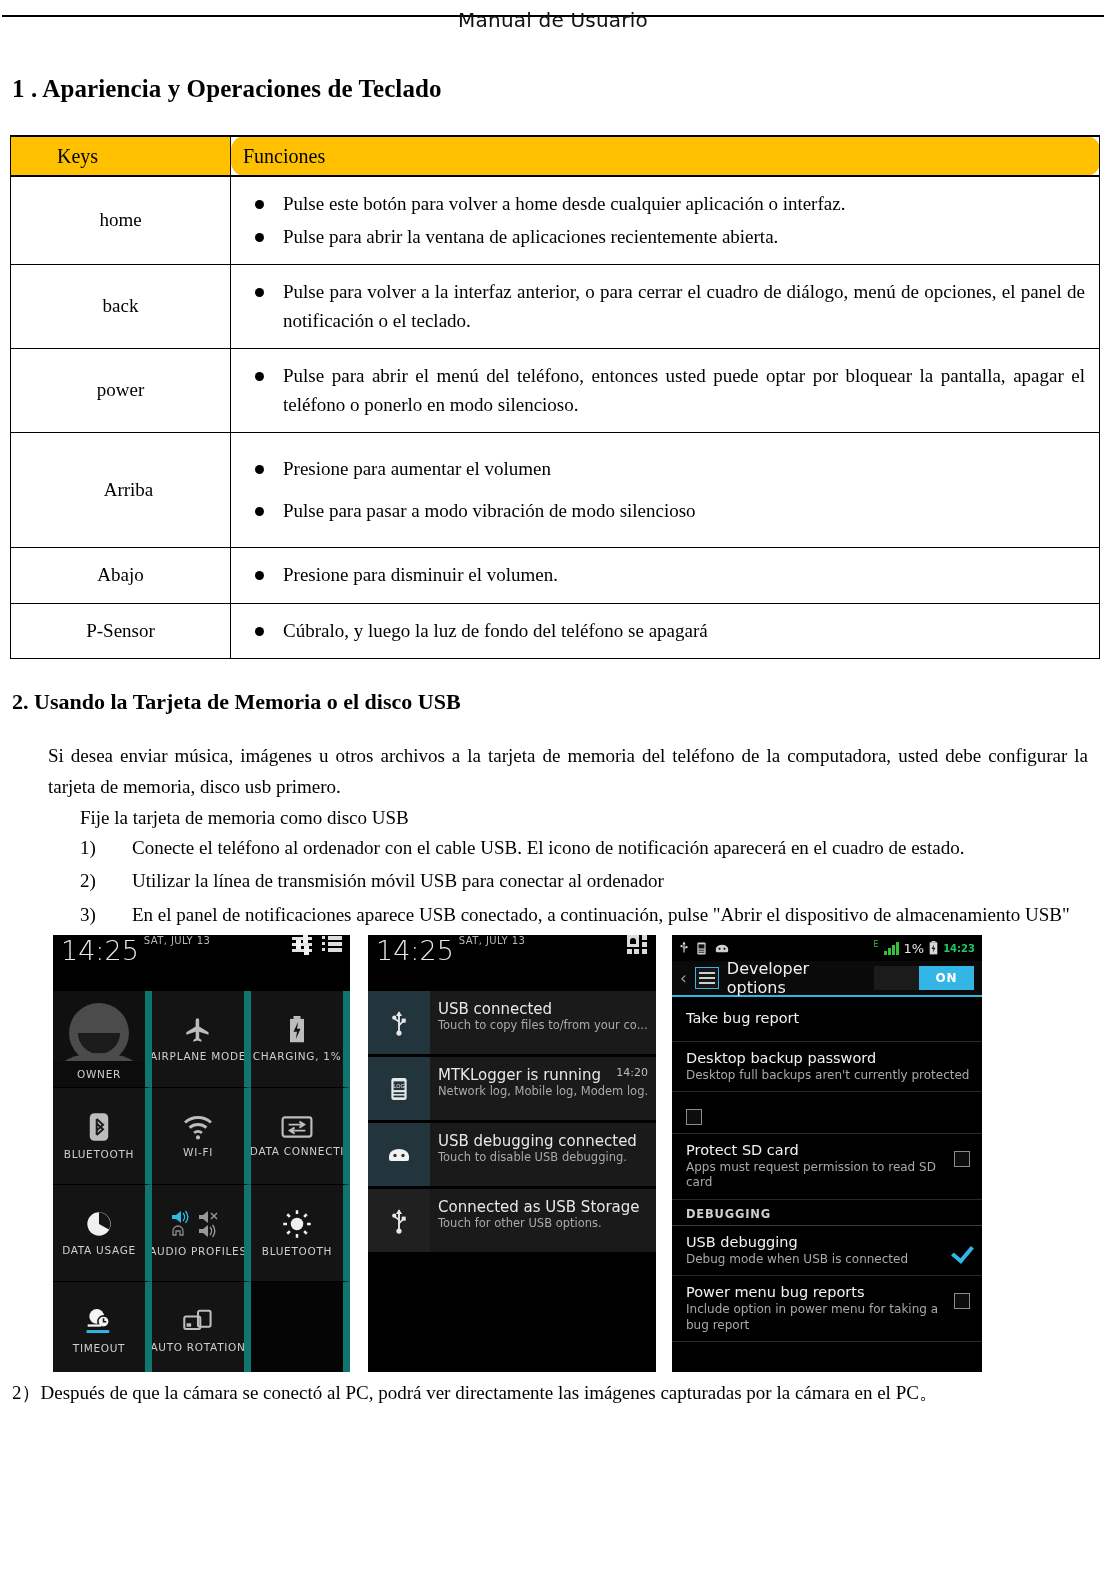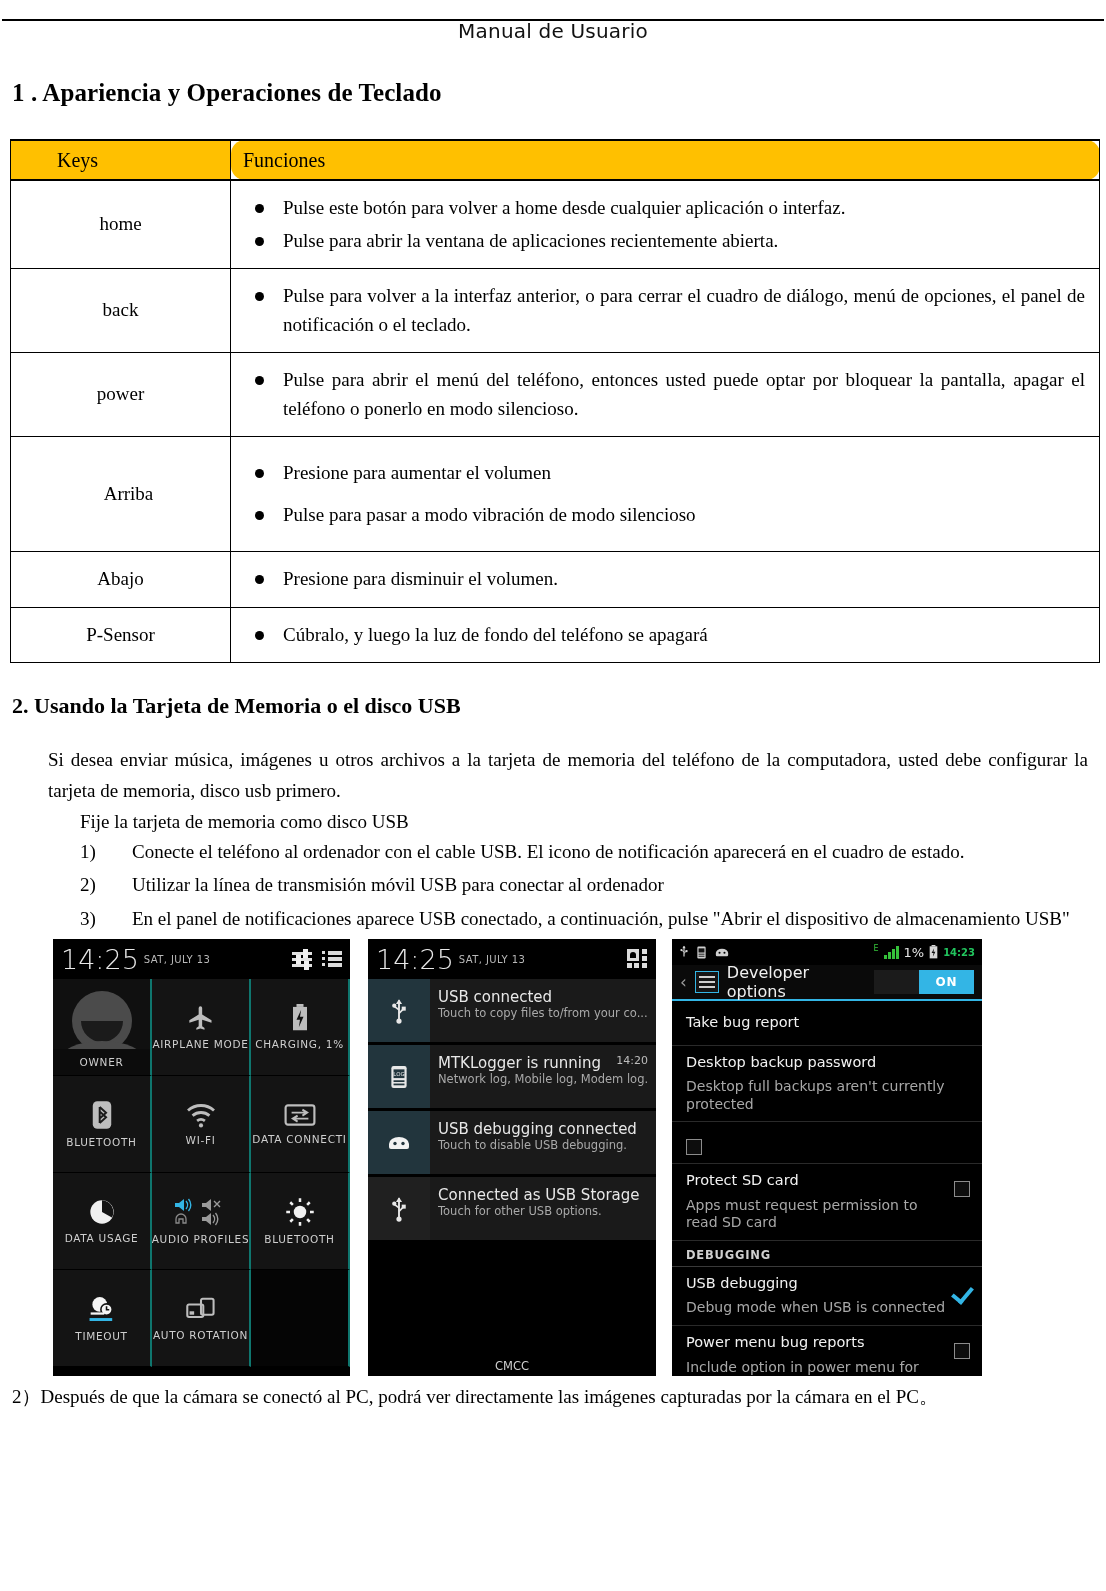--- a/index.html
+++ b/index.html
@@ -14,21 +14,21 @@
   }
 
   
   .page-header{
     height:15px;
     display:flex; align-items:flex-start; justify-content:center;
     font-family:"DejaVu Sans", sans-serif;
     font-size:20px;
     letter-spacing:.2px;
     color:#111;
-    padding-top:19px;
+    padding-top:8px;
   }
   .header-rule{
     border-bottom:2px solid #000;
     margin:0 2px 0 2px;
   }
 
   .content{ padding:0 8px; }
 
   
   h1.sec{
@@ -142,23 +142,23 @@
     overflow:hidden;
     font-family:"DejaVu Sans", sans-serif;
     color:#fff;
   }
   #shot1{ left:45px;  width:297px; height:437px; }
   #shot2{ left:360px; width:288px; height:437px; }
   #shot3{ left:664px; width:310px; height:437px; }
 
   
   .sb{
-    height:40px;
+    height:56px;
     background:#000;
-    display:flex; align-items:center;
+    display:flex; align-items:flex-start;
     padding:0 8px;
   }
   .sb .clock{
     font-size:27px; font-weight:300; letter-spacing:0px; color:#e9e9e9;
   }
   .sb .date{
     font-size:10px; color:#b9b9b9; margin-left:5px; letter-spacing:.4px;
     text-transform:uppercase;
   }
   .sb .spacer{ flex:1; }
@@ -191,21 +191,21 @@
   .icon-apps .d2{left:15px;top:7px;}
   .icon-apps .d3{left:0;top:14px;}
   .icon-apps .d4{left:7px;top:14px;}
   .icon-apps .d5{left:15px;top:14px;}
 
   
   .tiles{ display:grid; grid-template-columns:repeat(3,1fr); }
   .tile{
     height:97px;
     background:#141414;
-    border-right:2px solid #0f766e;
+    border-right:7px solid #0f766e;
     border-bottom:1px solid #000;
     display:flex; flex-direction:column;
     align-items:center; justify-content:center;
     gap:6px;
     overflow:hidden;
   }
   .tile .tlabel{
     font-size:10.5px; color:#cfcfcf; letter-spacing:.7px;
     white-space:nowrap;
   }
@@ -281,21 +281,21 @@
     display:flex;align-items:center;justify-content:center;letter-spacing:1px;
   }
   .dev-list{ background:#000; padding:0 0 0 0; }
   .dev-item{
     padding:8px 12px 8px 14px;
     border-bottom:1px solid #2a2a2a;
     display:flex; align-items:flex-start; gap:8px;
   }
   .dev-item .txt{ flex:1; min-width:0; }
   .dev-item .dt{ font-size:14.5px; color:#f2f2f2; line-height:1.18; }
-  .dev-item .ds{ font-size:14px; color:#a8a8a8; line-height:1.28; margin-top:7px;}
+  .dev-item .ds{ font-size:12px; color:#a8a8a8; line-height:1.28; margin-top:1px;}
   .cbox{
     width:16px;height:16px;border:1px solid #8c8c8c;background:#0d0d0d;flex:none;margin-top:9px;
   }
   .cbox.checked{ border-color:transparent;background:transparent;position:relative;}
   .cbox.checked:after{
     content:"";position:absolute;left:1px;top:-2px;width:9px;height:16px;
     border:solid #33b5e5;border-width:0 4px 4px 0;transform:rotate(40deg);
   }
   .dev-section{
     font-size:11.5px;color:#cfcfcf;font-weight:bold;letter-spacing:.8px;

